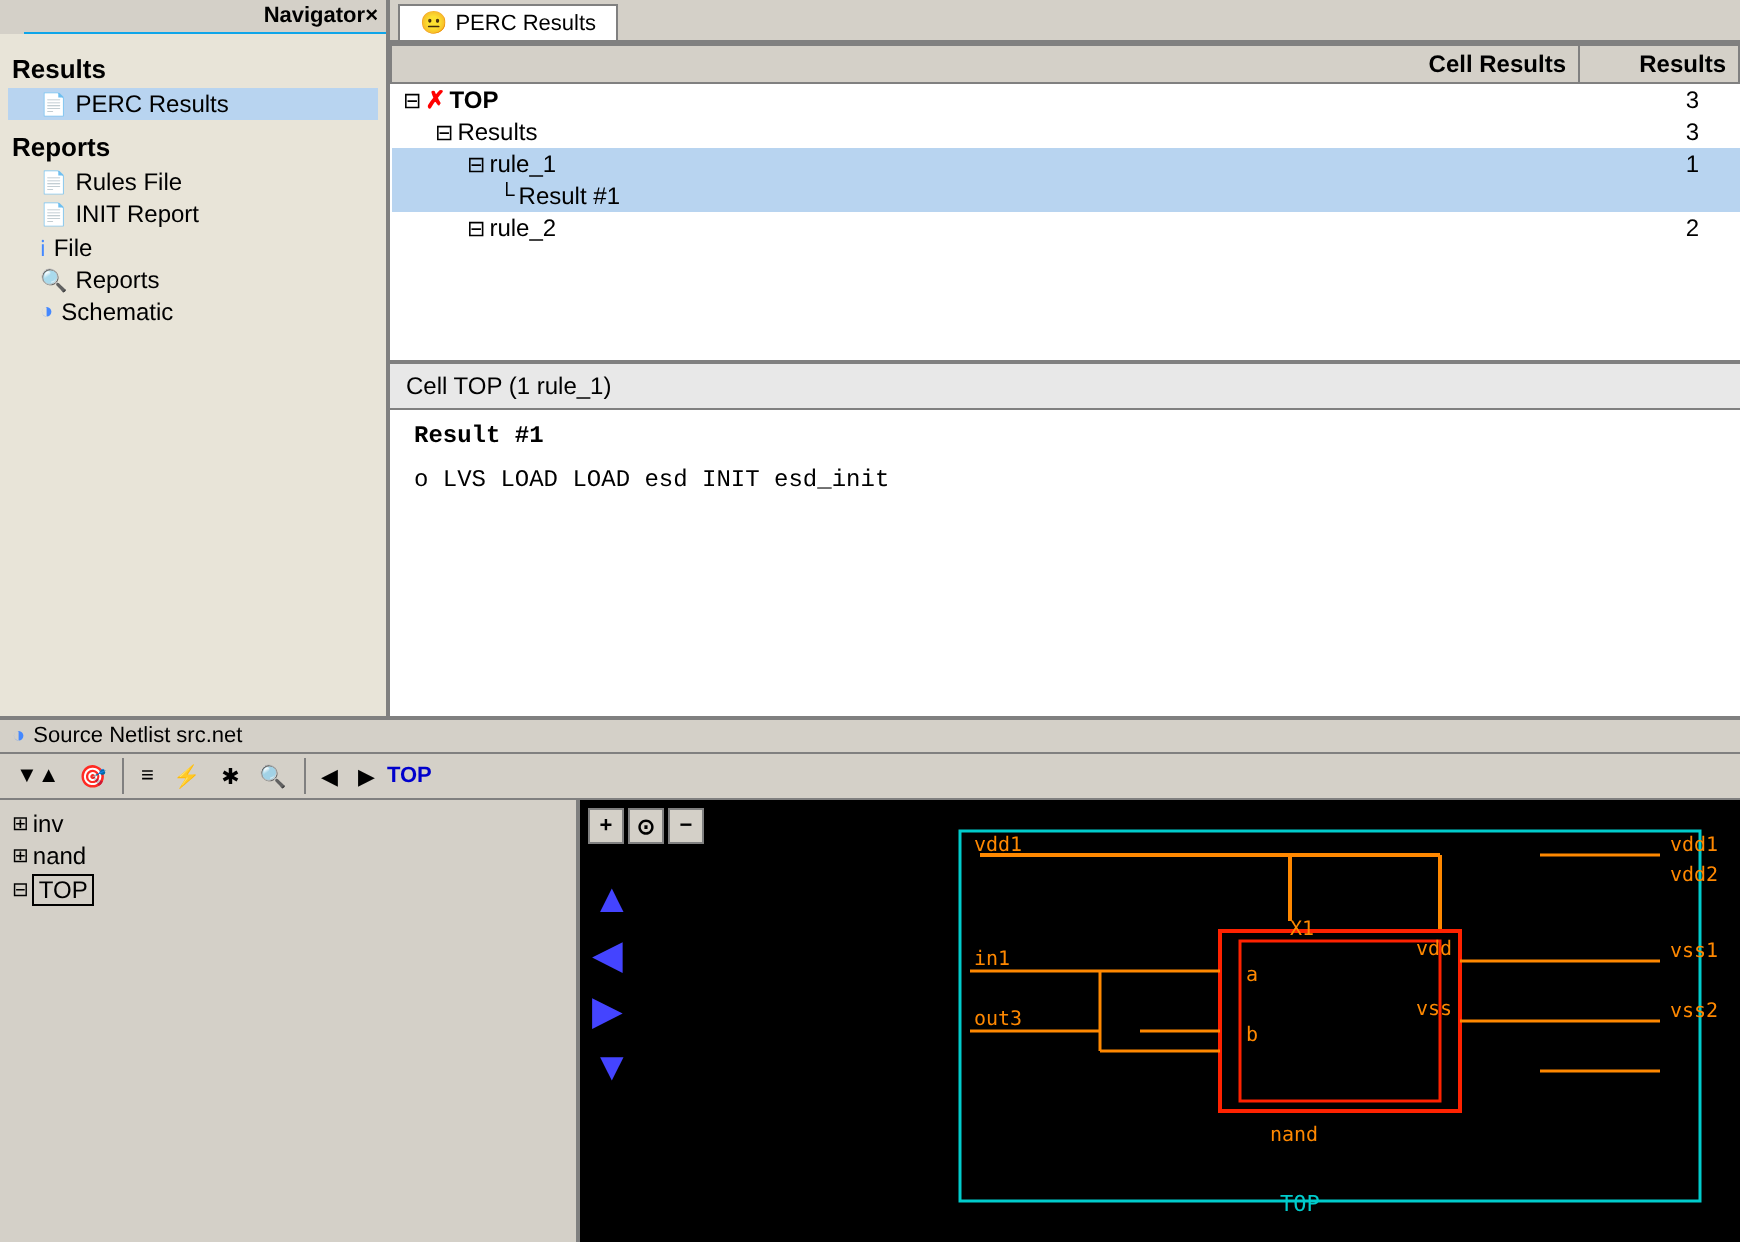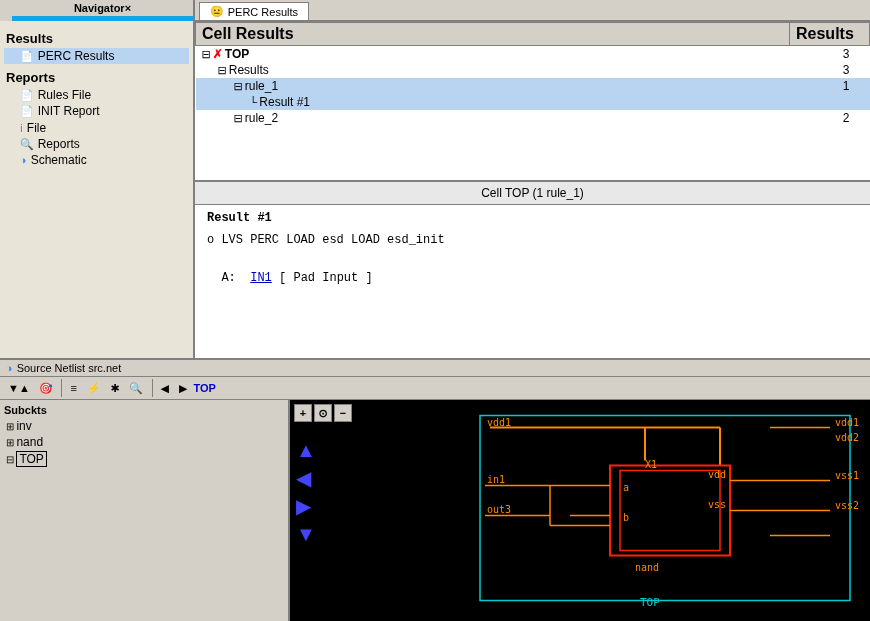--- a/index.html
+++ b/index.html
@@ -3,44 +3,44 @@
   <meta charset="utf-8">
   <style>
     * { margin: 0; padding: 0; box-sizing: border-box; }
     body { font-family: Arial, sans-serif; font-size: 12px; background: #d4d0c8; width: 870px; height: 621px; overflow: hidden; display: flex; flex-direction: column; }
 
     
     .top-area { display: flex; flex: 0 0 360px; border-bottom: 2px solid #808080; }
 
     
     .navigator { width: 195px; background: #d4d0c8; border-right: 2px solid #808080; display: flex; flex-direction: column; flex-shrink: 0; }
-    .navigator-title-bar { background: #d4d0c8; border-bottom: 5px solid #0ea5e9; padding: 2px 4px; font-size: 11px; font-weight: bold; display: flex; justify-content: center; align-items: center; margin-left: 12px; }
+    .navigator-title-bar { background: #d4d0c8; border-bottom: 1px solid #0ea5e9; padding: 2px 4px; font-size: 11px; font-weight: bold; display: flex; justify-content: flex-end; align-items: center; margin-left: 12px; }
     .navigator-close { cursor: pointer; font-size: 11px; font-weight: bold; }
     .nav-content { padding: 4px; flex: 1; overflow-y: auto; background: #e8e4d8; }
     .nav-section-header { font-weight: bold; font-size: 13px; padding: 2px 2px; color: #000; margin-top: 4px; }
     .nav-item { display: flex; align-items: center; padding: 1px 4px 1px 16px; cursor: pointer; font-size: 12px; }
     .nav-item .icon { margin-right: 4px; font-size: 11px; }
     .nav-item-selected { background: #b8d4f0; }
 
     
     .results-pane { flex: 1; display: flex; flex-direction: column; background: #ffffff; }
     .tab-bar { background: #d4d0c8; border-bottom: 2px solid #808080; display: flex; align-items: flex-end; padding: 2px 4px 0; }
     .tab { background: #d4d0c8; border: 1px solid #808080; border-bottom: none; padding: 2px 10px; font-size: 11px; cursor: pointer; display: flex; align-items: center; gap: 4px; }
     .tab.active { background: #ffffff; }
 
     
     .results-table-area { flex: 0 0 160px; overflow-y: auto; border-bottom: 2px solid #808080; }
     table { width: 100%; border-collapse: collapse; font-size: 12px; }
     thead tr { background: #d4d0c8; }
-    th { border: 1px solid #808080; padding: 2px 6px; text-align: left; font-weight: bold; font-size: 16px; }
+    th { border: 1px solid #808080; padding: 2px 6px; text-align: right; font-weight: bold; font-size: 12px; }
     td { border: 0; padding: 1px 6px; vertical-align: middle; }
     tr.highlight-row { background: #b8d4f0; }
 
     
-    .cell-info { padding: 4px 8px; background: #e8e8e8; border-bottom: 1px solid #808080; font-size: 12px; font-style: normal; text-align: center; }
+    .cell-info { padding: 4px 8px; background: #e8e8e8; border-bottom: 1px solid #808080; font-size: 12px; font-style: normal; }
 
     
     .result-detail { flex: 1; overflow-y: auto; padding: 6px 12px; background: #ffffff; font-family: 'Courier New', monospace; font-size: 12px; }
     .result-title { font-size: 12px; font-weight: normal; margin-bottom: 6px; }
     .detail-line { line-height: 1.6; }
     .detail-link { color: #0000cc; text-decoration: underline; cursor: pointer; }
 
     
     .bottom-area { flex: 1; display: flex; flex-direction: column; }
     .netlist-title-bar { background: #d4d0c8; border-bottom: 1px solid #808080; padding: 2px 6px; font-size: 11px; display: flex; align-items: center; gap: 4px; }
@@ -179,23 +179,22 @@
     </div>
 
     <div class="cell-info">
       <span>Cell TOP (1 rule_1)</span>
     </div>
 
     <div class="result-detail">
       <div class="result-title">
         <strong>Result #1</strong>
       </div>
-      <div class="detail-line">o LVS PERC LOAD esd LOAD esd_init</div>
+      <div class="detail-line">o LVS LOAD LOAD esd INIT esd_init</div>
       <div class="detail-line">&nbsp;</div>
-      <div class="detail-line">&nbsp;&nbsp;A:&nbsp; <span class="detail-link">IN1</span> [ Pad Input ]</div>
     </div>
   </div>
 </div>
 
 <div class="bottom-area">
   <div class="netlist-title-bar">
     <span style="color:#4488ff;">◑</span>
     <span>Source Netlist src.net</span>
   </div>
   <div class="netlist-toolbar">
@@ -208,21 +207,20 @@
     <button class="toolbar-btn">🔍</button>
     <div class="toolbar-sep"></div>
     <button class="toolbar-btn">◀</button>
     <button class="toolbar-btn">▶</button>
     <span class="top-label">TOP</span>
   </div>
 
   <div class="bottom-content">
 
     <div class="subckt-panel">
-      <div class="subckt-title">Subckts</div>
       <div class="subckt-item">
         <span class="expand">⊞</span>
         <span>inv</span>
       </div>
       <div class="subckt-item">
         <span class="expand">⊞</span>
         <span>nand</span>
       </div>
       <div class="subckt-item">
         <span class="expand">⊟</span>

